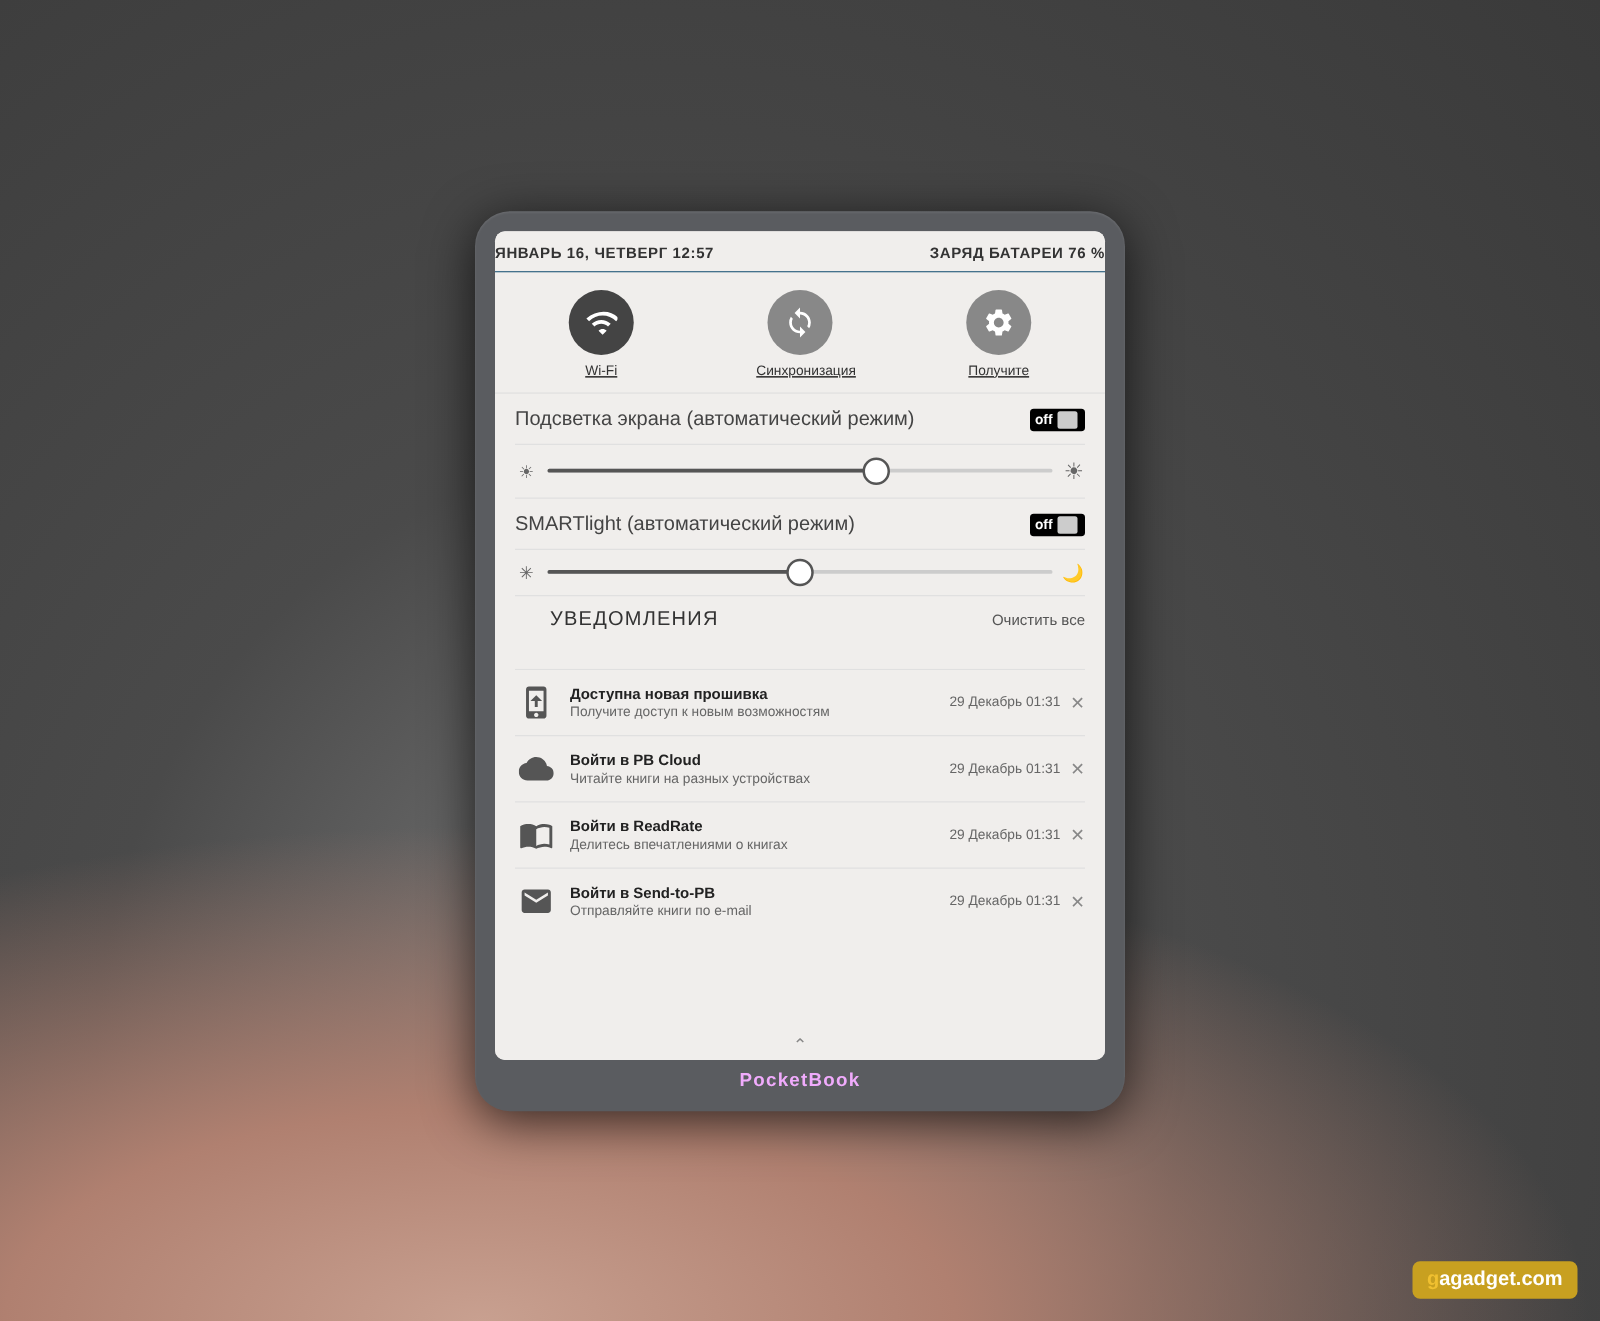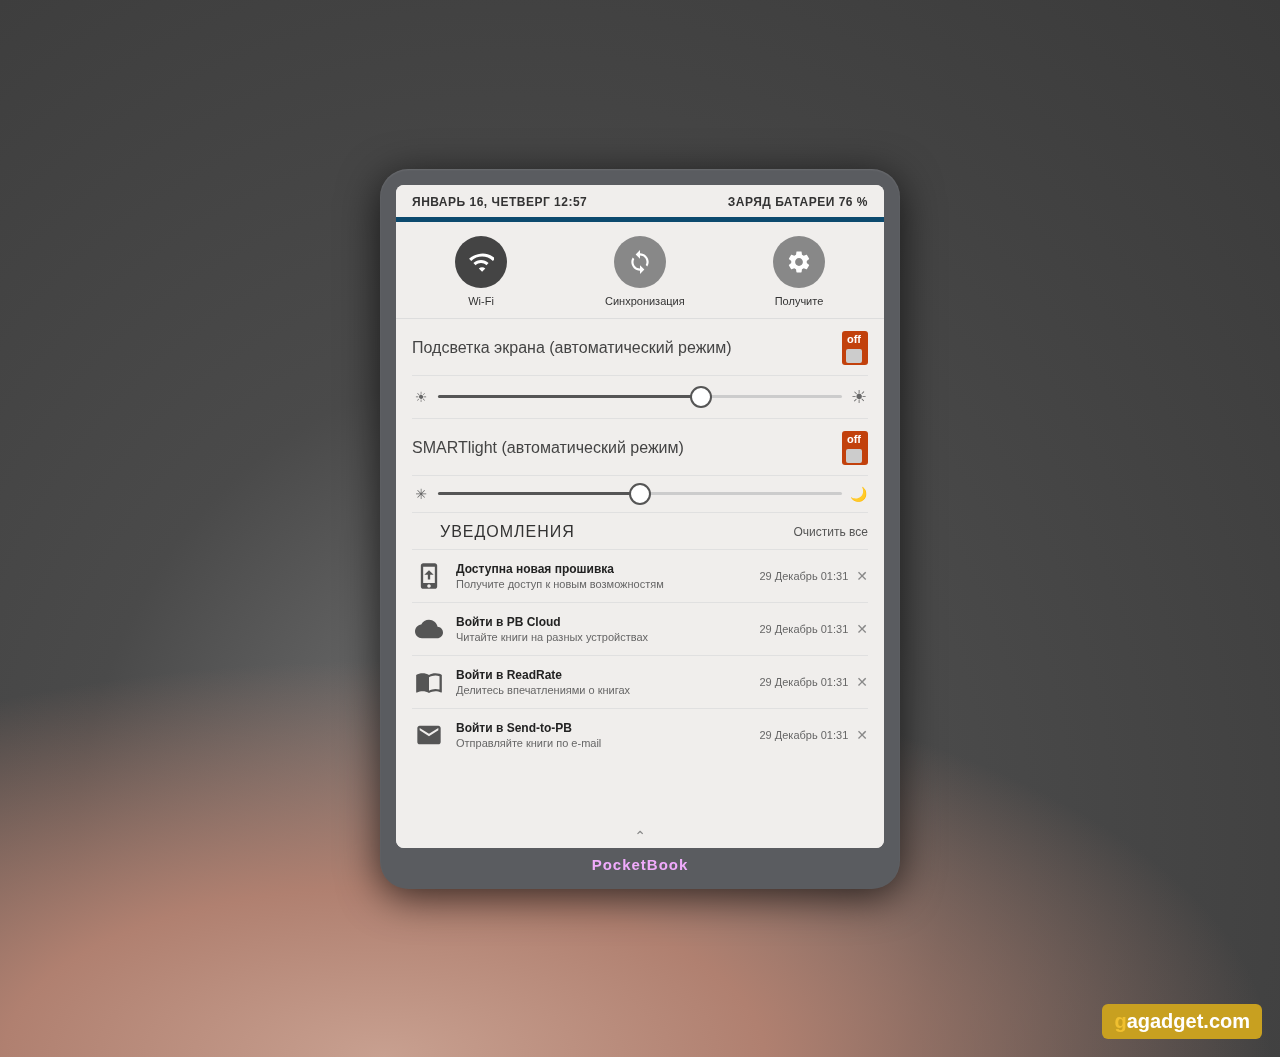--- a/index.html
+++ b/index.html
@@ -59,23 +59,23 @@
       overflow: hidden;
       display: flex;
       flex-direction: column;
     }
 
     
     .status-bar {
       display: flex;
       justify-content: space-between;
       align-items: center;
-      padding: 10px 16px 8px;
+      padding: 10px 0 8px;
       background: #f0eeec;
-      border-bottom: 5px solid #0c4a6e;
+      border-bottom: 1px solid #0c4a6e;
     }
     .status-bar .date-time {
       font-size: 12px;
       font-weight: 600;
       color: #333;
       letter-spacing: 0.5px;
     }
     .status-bar .battery {
       font-size: 12px;
       font-weight: 600;
@@ -90,20 +90,21 @@
       padding: 14px 10px 10px;
       background: #f0eeec;
       border-bottom: 1px solid #ddd;
     }
     .action-item {
       display: flex;
       flex-direction: column;
       align-items: center;
       gap: 6px;
       cursor: pointer;
+      text-decoration: underline;
     }
     .action-icon {
       width: 52px;
       height: 52px;
       border-radius: 50%;
       display: flex;
       align-items: center;
       justify-content: center;
       background: #888;
       color: white;
@@ -137,26 +138,25 @@
       padding: 12px 0 10px;
       border-bottom: 1px solid #e0e0e0;
     }
     .toggle-label {
       font-size: 16px;
       color: #444;
     }
     .toggle-switch {
       display: flex;
       align-items: center;
-      background: #c2410c;
+      background: #000000;
       border-radius: 3px;
       padding: 2px 6px 2px 4px;
       gap: 4px;
       cursor: pointer;
-      flex-direction: column;
     }
     .toggle-switch .toggle-text {
       font-size: 11px;
       color: #fff;
       font-weight: bold;
     }
     .toggle-switch .toggle-indicator {
       width: 16px;
       height: 14px;
       background: #ccc;
@@ -222,20 +222,21 @@
     .clear-all {
       font-size: 12px;
       color: #555;
       cursor: pointer;
     }
 
     
     .notification-list {
       flex: 1;
       overflow: hidden;
+      margin-top: 22px;
     }
     .notification-item {
       display: flex;
       align-items: center;
       padding: 9px 0;
       border-top: 1px solid #e0e0e0;
       gap: 10px;
     }
     .notif-icon {
       width: 34px;
@@ -301,21 +302,21 @@
 
     
     .watermark {
       position: absolute;
       bottom: 18px;
       right: 18px;
       z-index: 10;
       background: #c8a020;
       border-radius: 6px;
       padding: 6px 12px;
-      font-size: 20px;
+      font-size: 16px;
       font-weight: 700;
       color: white;
     }
     .watermark span.g {
       color: #f0c030;
     }
   </style>
 </head>
 <body>
 

